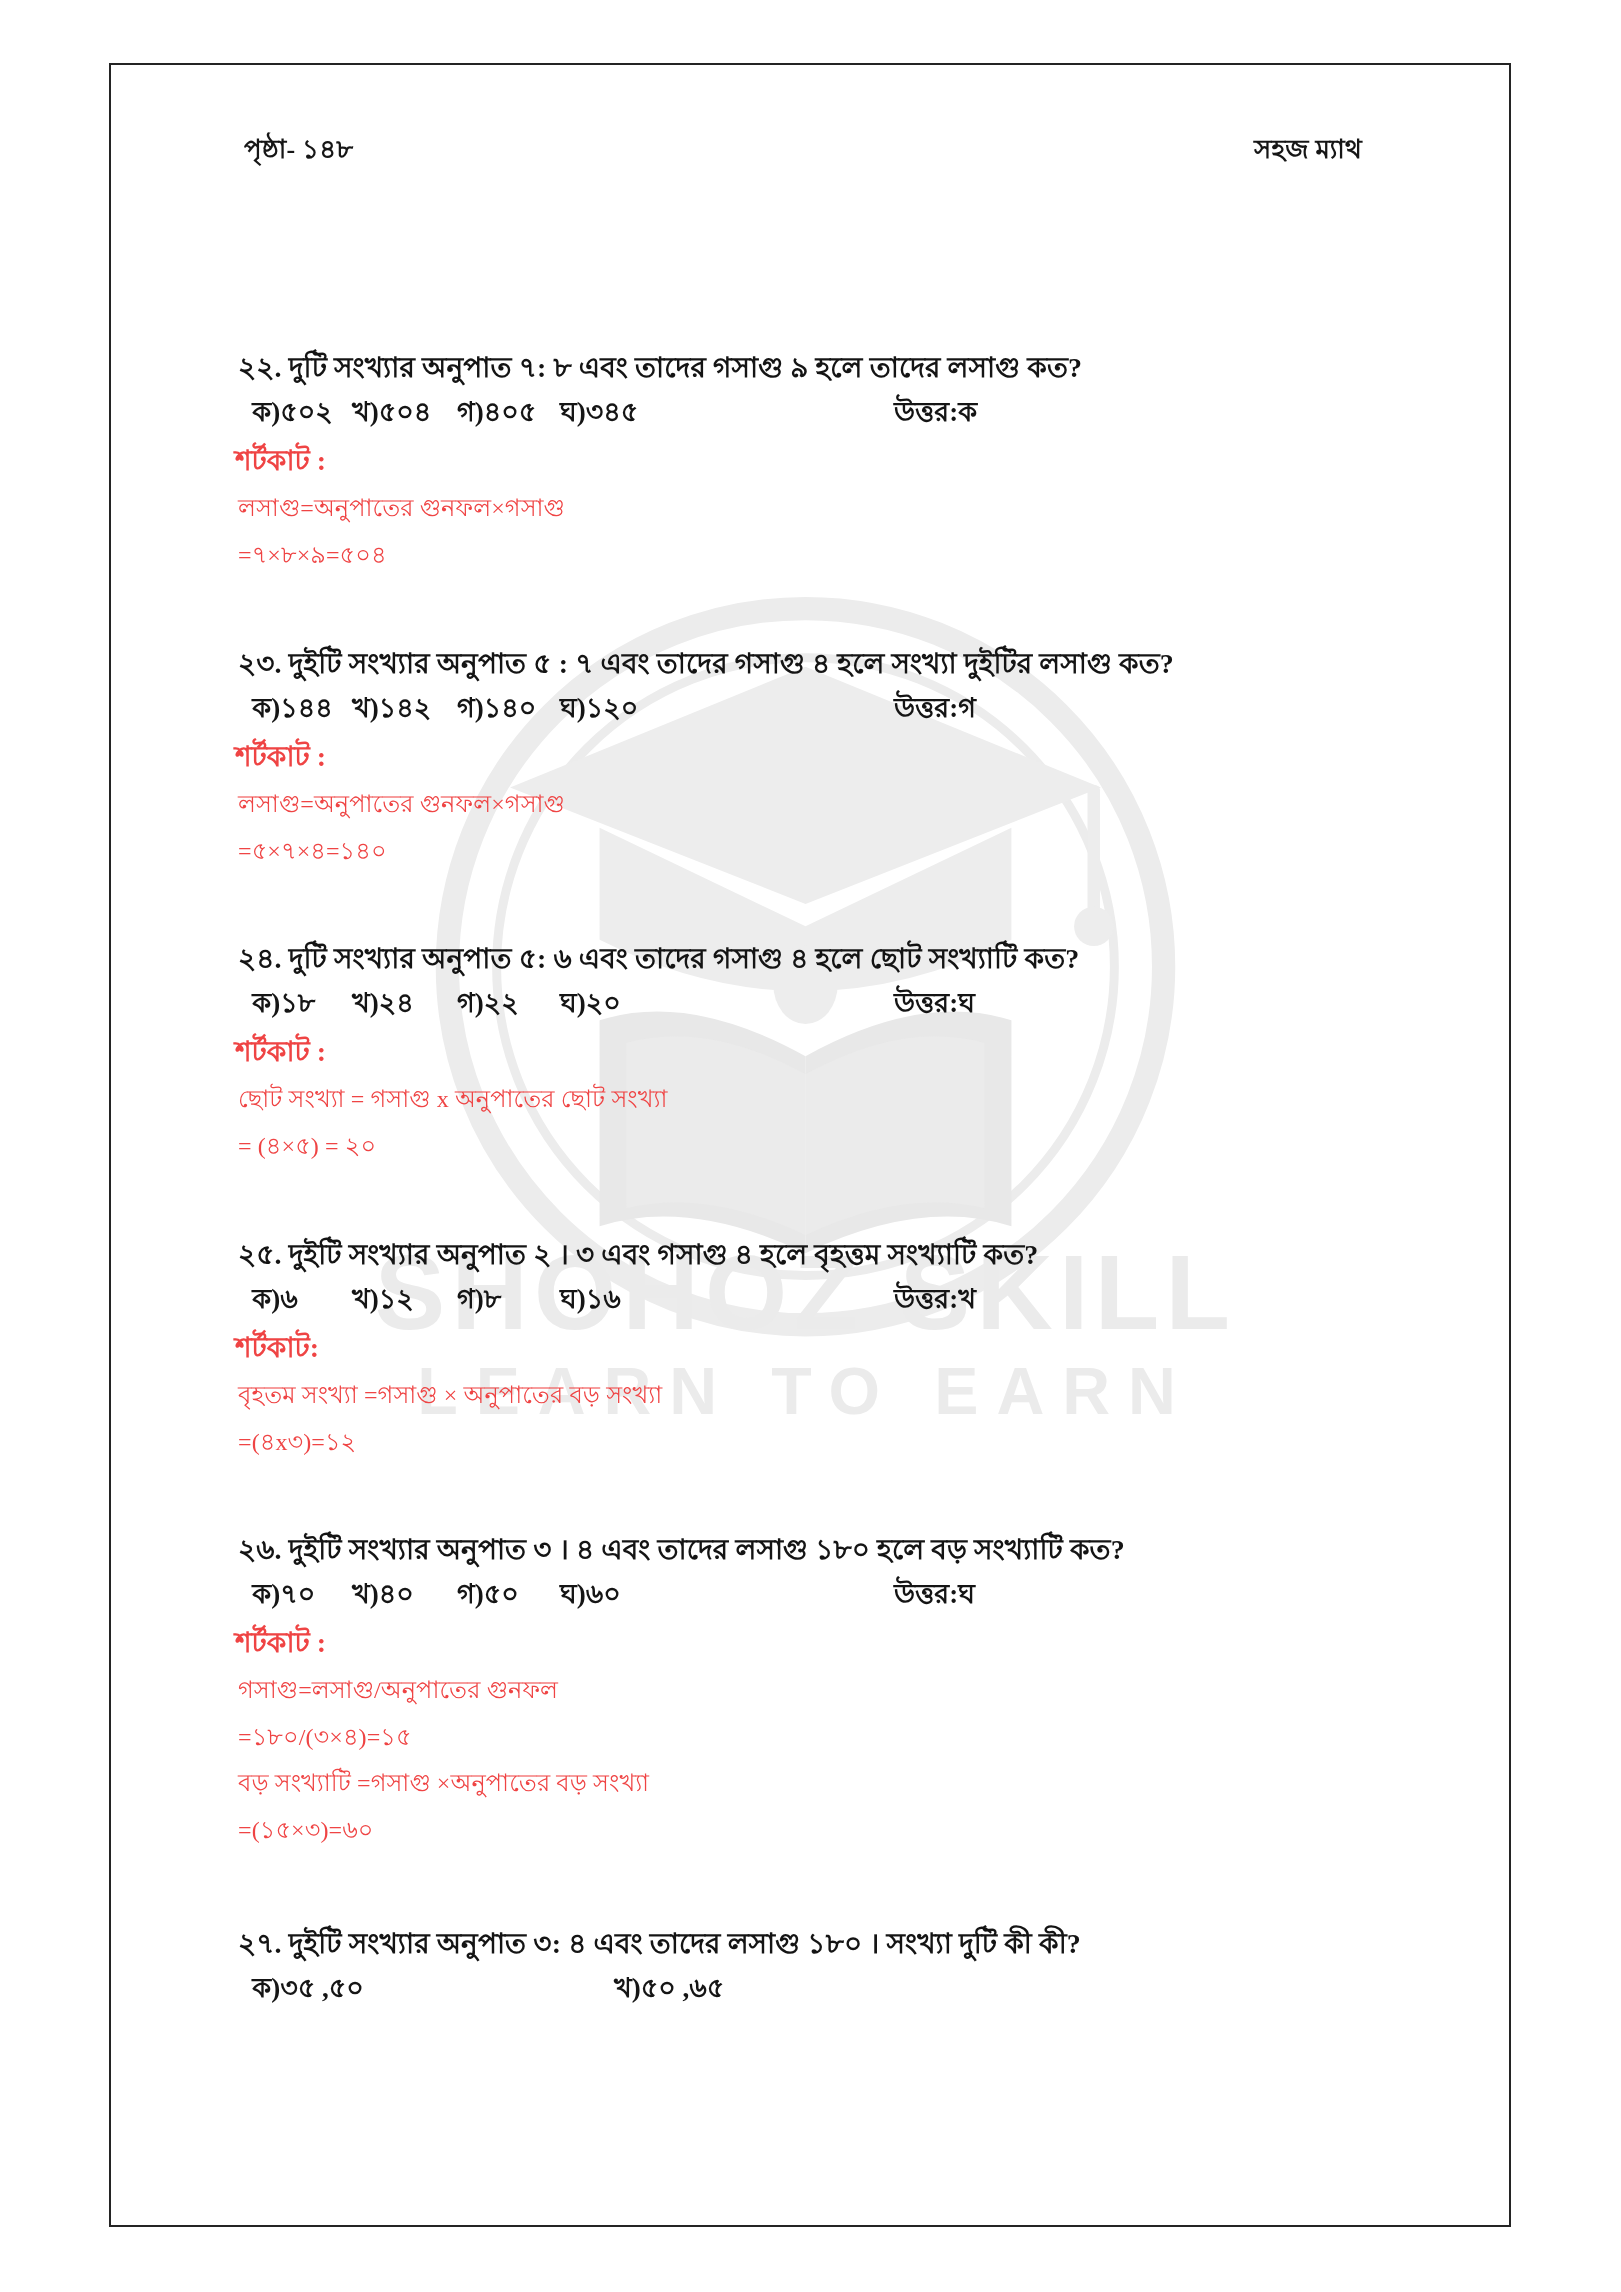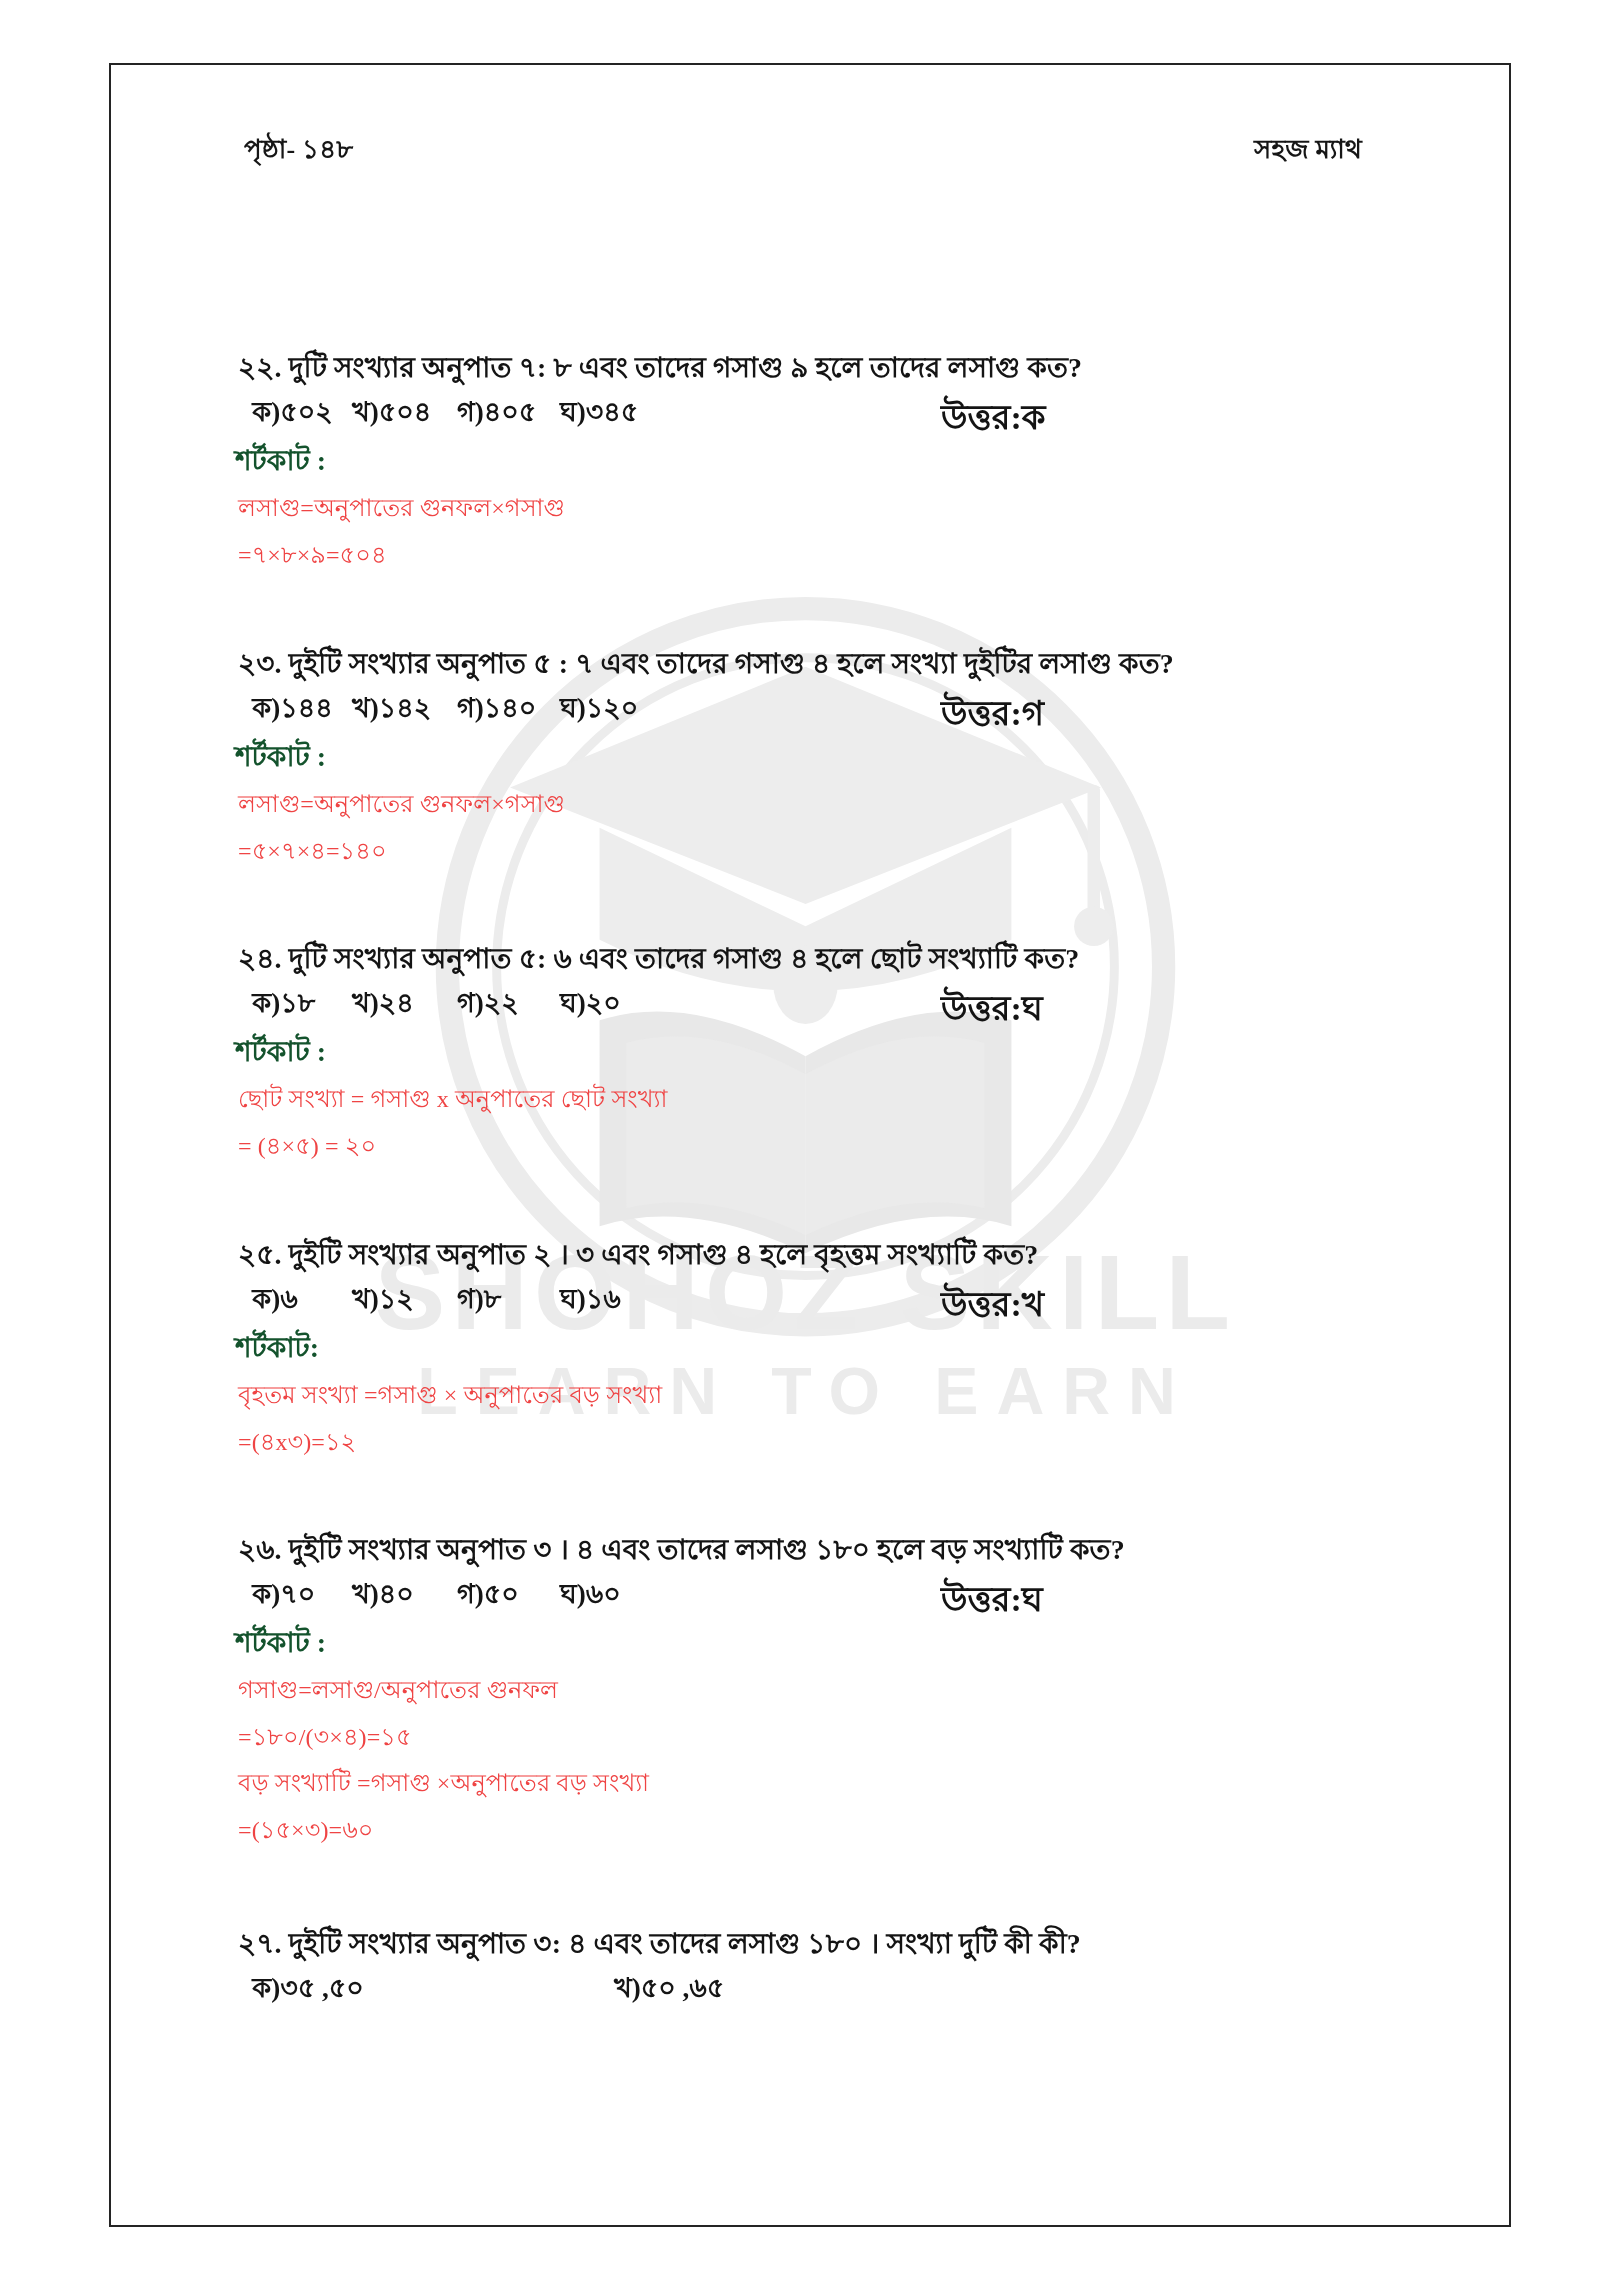--- a/index.html
+++ b/index.html
@@ -115,35 +115,34 @@
   .opt.c3 { left: 322px; }
 
   
   .opt.w0 { left: 14.3px;  }
   .opt.w1 { left: 376px; }
 
   .ans {
     position: absolute;
     top: 0;
     left: 656px;
-    font-size: 34px;
+    font-size: 27px;
     font-weight: bold;
     white-space: nowrap;
     color: #141414;
-    margin-left: 47px;
   }
 
   .shortcut-label {
     position: absolute;
     left: 235px;
     top: 93px;
     font-size: 28px;
     font-weight: bold;
     white-space: nowrap;
-    color: #14532d;
+    color: #ef4444;
   }
 
   .sc-line {
     position: absolute;
     left: 238px;
     font-size: 24px;
     font-weight: normal;
     white-space: nowrap;
     color: #ef4444;
     letter-spacing: 0.1px;

